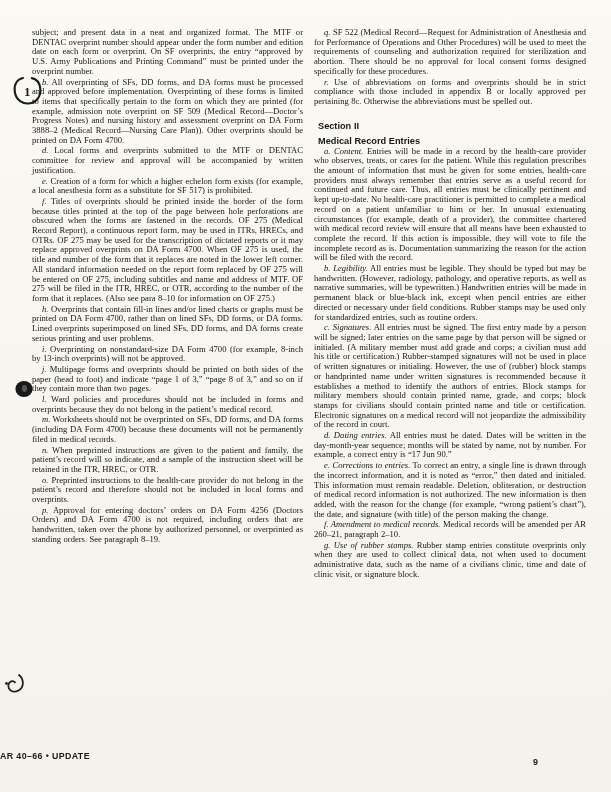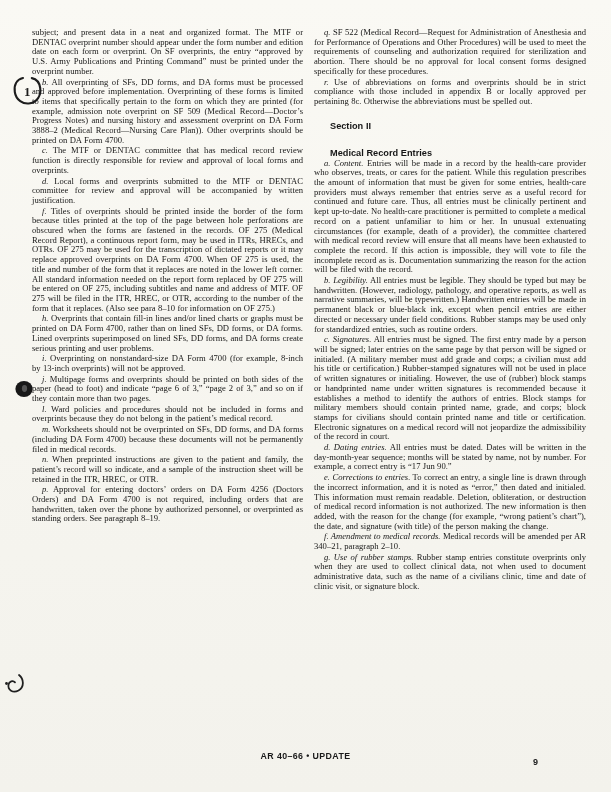--- a/index.html
+++ b/index.html
@@ -19,27 +19,27 @@
     text-align:justify;text-justify:inter-word;
     word-spacing:0.2px;
   }
   .col-left{left:32px;width:271px;}
   .col-right{left:314px;width:272px;}
   p.para{margin:0 0 1px 0;text-indent:10px;}
   p.para.no-indent{text-indent:0;}
   .plabel{font-style:italic;}
   .sec-head{
     font-family:"Liberation Sans", sans-serif;font-weight:bold;
-    font-size:9.2px;line-height:11px;text-align:left;margin:16px;
+    font-size:9.2px;line-height:11px;text-align:left;margin:4px;
   }
   .sec-id{margin-top:14px;}
   .sec-title{margin-top:3px;margin-bottom:0;}
   .subsec{margin-top:13px;margin-bottom:7px;}
   .footer-center{
-    position:absolute;top:751px;left:0;right:0;text-align:center;
+    position:absolute;top:751px;left:0;right:0;
     font-family:"Liberation Sans", sans-serif;font-weight:bold;
     font-size:8.8px;letter-spacing:0.4px;color:#1a1a1a;
   }
   .page-number{
     position:absolute;top:757px;left:533px;
     font-family:"Liberation Sans", sans-serif;font-weight:bold;
     font-size:9px;color:#1a1a1a;
   }
   .mark{position:absolute;}
   .mark-circled-1{left:11px;top:75px;}
@@ -62,44 +62,45 @@
   </svg>
 
   <svg class="mark mark-pen-curl" width="28" height="32" viewBox="0 0 28 32">
     <path d="M17,5 C22,9 22.5,17 16.5,20.5 C11,23.5 5.5,20 6.5,14.5 C7.1,11.3 11,10 13,12.4" fill="none" stroke="#202020" stroke-width="1.8" stroke-linecap="round"></path>
     <circle cx="4.5" cy="13.5" r="1.4" fill="#202020"></circle>
   </svg>
 
   <div class="col col-left">
     <p class="para no-indent"><span>subject; and present data in a neat and organized format. The MTF or DENTAC overprint number should appear under the form number and edition date on each form or overprint. On SF overprints, the entry “approved by U.S. Army Publications and Printing Command” must be printed under the overprint number.</span></p>
     <p class="para"><span class="plabel">b.</span> <span>All overprinting of SFs, DD forms, and DA forms must be processed and approved before implementation. Overprinting of these forms is limited to items that specifically pertain to the form on which they are printed (for example, admission note overprint on SF 509 (Medical Record—Doctor’s Progress Notes) and nursing history and assessment overprint on DA Form 3888–2 (Medical Record—Nursing Care Plan)). Other overprints should be printed on DA Form 4700.</span></p>
-    <p class="para"><span class="plabel">c.</span> <span>The MTF or DENTAC committee that has medical record review function is directly responsible for review and approval of local forms and overprints.</span></p>
     <p class="para"><span class="plabel">d.</span> <span>Local forms and overprints submitted to the MTF or DENTAC committee for review and approval will be accompanied by written justification.</span></p>
+    <p class="para"><span class="plabel">e.</span> <span>Creation of a form for which a higher echelon form exists (for example, a local anesthesia form as a substitute for SF 517) is prohibited.</span></p>
     <p class="para"><span class="plabel">f.</span> <span>Titles of overprints should be printed inside the border of the form because titles printed at the top of the page between hole perforations are obscured when the forms are fastened in the records. OF 275 (Medical Record Report), a continuous report form, may be used in ITRs, HRECs, and OTRs. OF 275 may be used for the transcription of dictated reports or it may replace approved overprints on DA Form 4700. When OF 275 is used, the title and number of the form that it replaces are noted in the lower left corner. All standard information needed on the report form replaced by OF 275 will be entered on OF 275, including subtitles and name and address of MTF. OF 275 will be filed in the ITR, HREC, or OTR, according to the number of the form that it replaces. (Also see para 8–10 for information on OF 275.)</span></p>
     <p class="para"><span class="plabel">h.</span> <span>Overprints that contain fill-in lines and/or lined charts or graphs must be printed on DA Form 4700, rather than on lined SFs, DD forms, or DA forms. Lined overprints superimposed on lined SFs, DD forms, and DA forms create serious printing and user problems.</span></p>
     <p class="para"><span class="plabel">i.</span> <span>Overprinting on nonstandard-size DA Form 4700 (for example, 8-inch by 13-inch overprints) will not be approved.</span></p>
-    <p class="para"><span class="plabel">j.</span> <span>Multipage forms and overprints should be printed on both sides of the paper (head to foot) and indicate “page 6 of 3,” “page 2 of 3,” and so on if they contain more than two pages.</span></p>
+    <p class="para"><span class="plabel">j.</span> <span>Multipage forms and overprints should be printed on both sides of the paper (head to foot) and indicate “page 1 of 3,” “page 8 of 3,” and so on if they contain more than two pages.</span></p>
     <p class="para"><span class="plabel">l.</span> <span>Ward policies and procedures should not be included in forms and overprints because they do not belong in the patient’s medical record.</span></p>
     <p class="para"><span class="plabel">m.</span> <span>Worksheets should not be overprinted on SFs, DD forms, and DA forms (including DA Form 4700) because these documents will not be permanently filed in medical records.</span></p>
     <p class="para"><span class="plabel">n.</span> <span>When preprinted instructions are given to the patient and family, the patient’s record will so indicate, and a sample of the instruction sheet will be retained in the ITR, HREC, or OTR.</span></p>
+    <p class="para"><span class="plabel">o.</span> <span>Preprinted instructions to the health-care provider do not belong in the patient’s record and therefore should not be included in local forms and overprints.</span></p>
     <p class="para"><span class="plabel">p.</span> <span>Approval for entering doctors’ orders on DA Form 4256 (Doctors Orders) and DA Form 4700 is not required, including orders that are handwritten, taken over the phone by authorized personnel, or overprinted as standing orders. See paragraph 8–19.</span></p>
   </div>
 
   <div class="col col-right">
     <p class="para"><span class="plabel">q.</span> <span>SF 522 (Medical Record—Request for Administration of Anesthesia and for Performance of Operations and Other Procedures) will be used to meet the requirements of counseling and authorization required for sterilization and abortion. There should be no approval for local consent forms designed specifically for these procedures.</span></p>
     <p class="para"><span class="plabel">r.</span> <span>Use of abbreviations on forms and overprints should be in strict compliance with those included in appendix B or locally approved per pertaining 8c. Otherwise the abbreviations must be spelled out.</span></p>
 
     <p class="sec-head sec-id">Section II</p>
     <p class="sec-head sec-title">Medical Record Entries</p>
 
     <p class="para"><span class="plabel">a. Content.</span> <span>Entries will be made in a record by the health-care provider who observes, treats, or cares for the patient. While this regulation prescribes the amount of information that must be given for some entries, health-care providers must always remember that entries serve as a useful record for continued and future care. Thus, all entries must be clinically pertinent and kept up-to-date. No health-care practitioner is permitted to complete a medical record on a patient unfamiliar to him or her. In unusual extenuating circumstances (for example, death of a provider), the committee chartered with medical record review will ensure that all means have been exhausted to complete the record. If this action is impossible, they will vote to file the incomplete record as is. Documentation summarizing the reason for the action will be filed with the record.</span></p>
     <p class="para"><span class="plabel">b. Legibility.</span> <span>All entries must be legible. They should be typed but may be handwritten. (However, radiology, pathology, and operative reports, as well as narrative summaries, will be typewritten.) Handwritten entries will be made in permanent black or blue-black ink, except when pencil entries are either directed or necessary under field conditions. Rubber stamps may be used only for standardized entries, such as routine orders.</span></p>
     <p class="para"><span class="plabel">c. Signatures.</span> <span>All entries must be signed. The first entry made by a person will be signed; later entries on the same page by that person will be signed or initialed. (A military member must add grade and corps; a civilian must add his title or certification.) Rubber-stamped signatures will not be used in place of written signatures or initialing. However, the use of (rubber) block stamps or handprinted name under written signatures is recommended because it establishes a method to identify the authors of entries. Block stamps for military members should contain printed name, grade, and corps; block stamps for civilians should contain printed name and title or certification. Electronic signatures on a medical record will not jeopardize the admissibility of the record in court.</span></p>
     <p class="para"><span class="plabel">d. Dating entries.</span> <span>All entries must be dated. Dates will be written in the day-month-year sequence; months will be stated by name, not by number. For example, a correct entry is “17 Jun 90.”</span></p>
     <p class="para"><span class="plabel">e. Corrections to entries.</span> <span>To correct an entry, a single line is drawn through the incorrect information, and it is noted as “error,” then dated and initialed. This information must remain readable. Deletion, obliteration, or destruction of medical record information is not authorized. The new information is then added, with the reason for the change (for example, “wrong patient’s chart”), the date, and signature (with title) of the person making the change.</span></p>
-    <p class="para"><span class="plabel">f. Amendment to medical records.</span> <span>Medical records will be amended per AR 340–21, paragraph 2–10.</span></p>
+    <p class="para"><span class="plabel">f. Amendment to medical records.</span> <span>Medical records will be amended per AR 260–21, paragraph 2–10.</span></p>
     <p class="para"><span class="plabel">g. Use of rubber stamps.</span> <span>Rubber stamp entries constitute overprints only when they are used to collect clinical data, not when used to document administrative data, such as the name of a civilians clinic, time and date of clinic visit, or signature block.</span></p>
   </div>
 
   <div class="footer-center">AR 40–66 • UPDATE</div>
   <div class="page-number">9</div>
 
 </div>
 
 </body></html>

